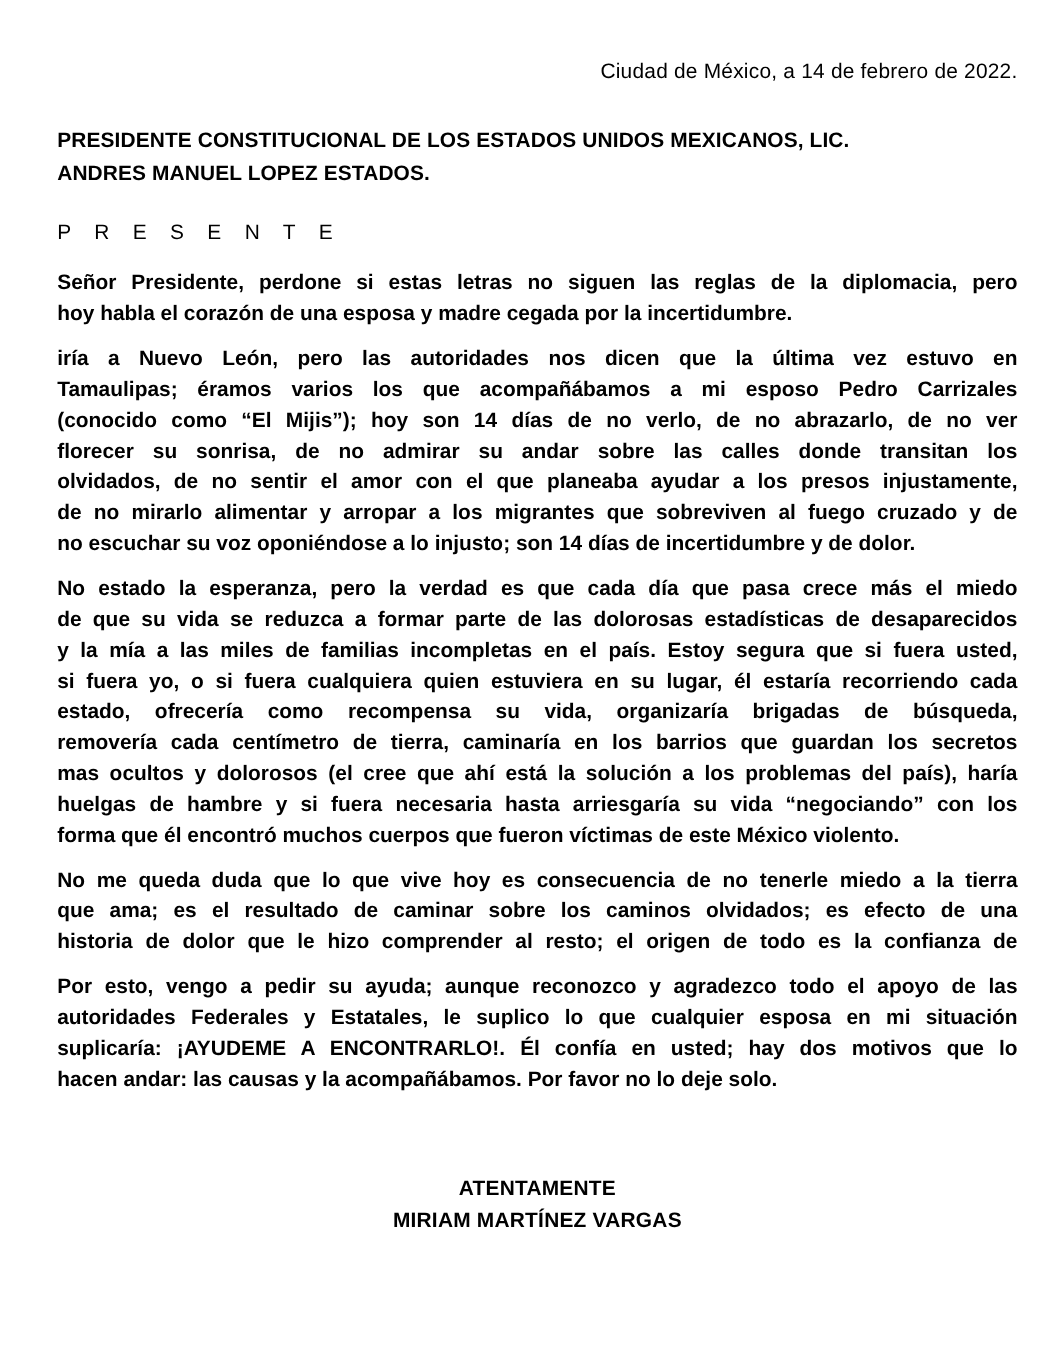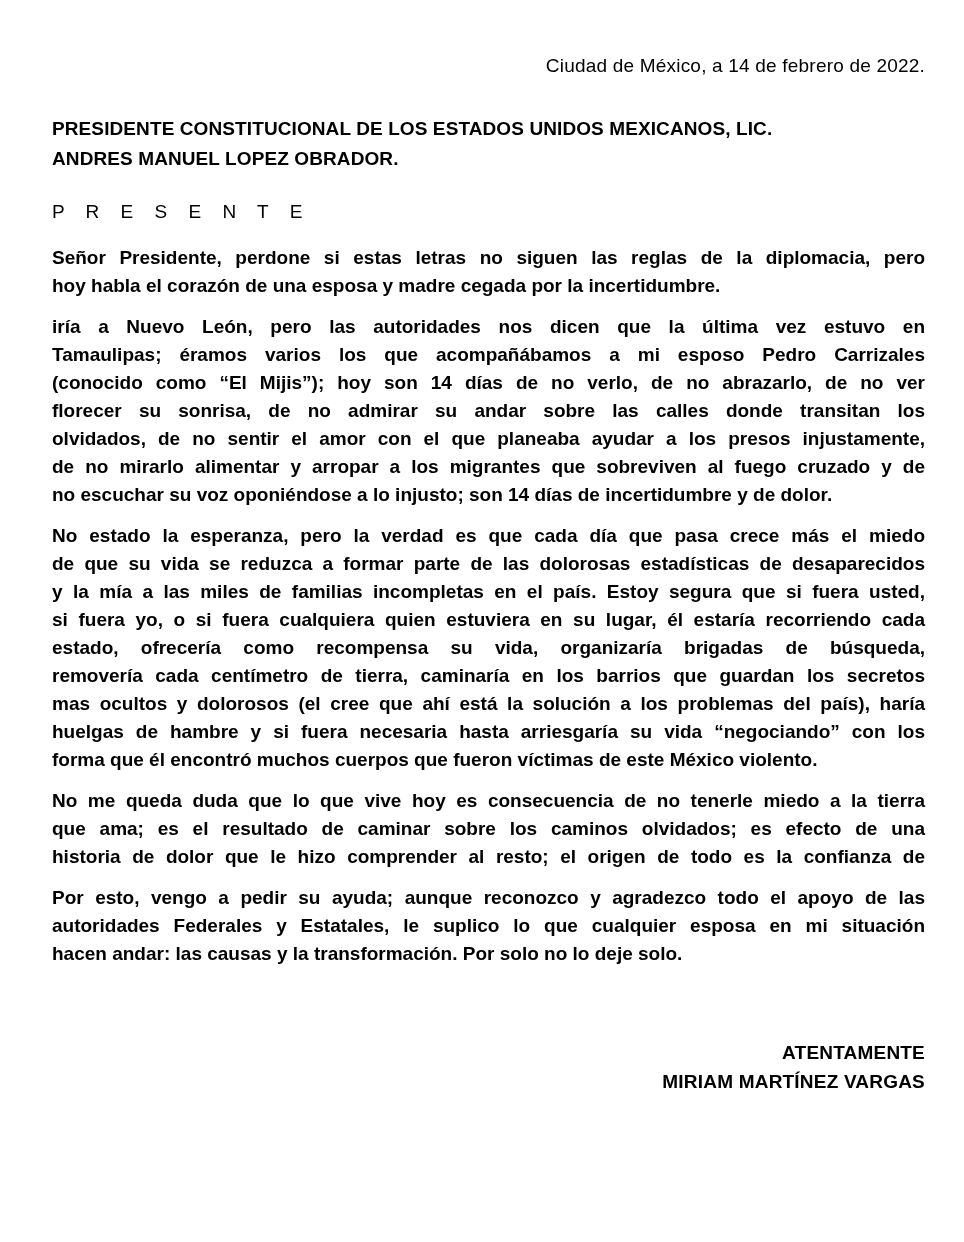--- a/index.html
+++ b/index.html
@@ -50,36 +50,36 @@
     text-align-last: justify;
     text-justify: inter-word;
     white-space: normal;
     font-weight: bold;
   }
   .line.last {
     text-align-last: left;
   }
   .closing {
     margin-top: 70px;
-    text-align: right;
+    text-align: center;
     font-weight: bold;
     line-height: 29px;
     letter-spacing: 0.2px;
   }
 </style>
 </head>
 <body>
 
 <div class="page">
 
   <div class="date-line">Ciudad de México, a 14 de febrero de 2022.</div>
 
   <div class="recipient">
     <div class="recipient-line">PRESIDENTE CONSTITUCIONAL DE LOS ESTADOS UNIDOS MEXICANOS, LIC.</div>
-    <div class="recipient-line">ANDRES MANUEL LOPEZ OBRADOR.</div>
+    <div class="recipient-line">ANDRES MANUEL LOPEZ ESTADOS.</div>
   </div>
 
   <div class="salutation">P R E S E N T E</div>
 
   <div class="body-text">
       <div class="para">
         <div class="line">Señor Presidente, perdone si estas letras no siguen las reglas de la diplomacia, pero</div>
         <div class="line last">hoy habla el corazón de una esposa y madre cegada por la incertidumbre.</div>
       </div>
       <div class="para">
@@ -103,21 +103,22 @@
         <div class="line last">forma que él encontró muchos cuerpos que fueron víctimas de este México violento.</div>
       </div>
       <div class="para">
         <div class="line">No me queda duda que lo que vive hoy es consecuencia de no tenerle miedo a la tierra</div>
         <div class="line">que ama; es el resultado de caminar sobre los caminos olvidados; es efecto de una</div>
         <div class="line">historia de dolor que le hizo comprender al resto; el origen de todo es la confianza de</div>
       </div>
       <div class="para">
         <div class="line">Por esto, vengo a pedir su ayuda; aunque reconozco y agradezco todo el apoyo de las</div>
         <div class="line">autoridades Federales y Estatales, le suplico lo que cualquier esposa en mi situación</div>
-        <div class="line last">hacen andar: las causas y la transformación. Por solo no lo deje solo.</div>
+        <div class="line">suplicaría: ¡AYUDEME A ENCONTRARLO!. Él confía en usted; hay dos motivos que lo</div>
+        <div class="line last">hacen andar: las causas y la acompañábamos. Por favor no lo deje solo.</div>
       </div>
     </div>
 
   <div class="closing">
     <div>ATENTAMENTE</div>
     <div>MIRIAM MARTÍNEZ VARGAS</div>
   </div>
 
 </div>
 

